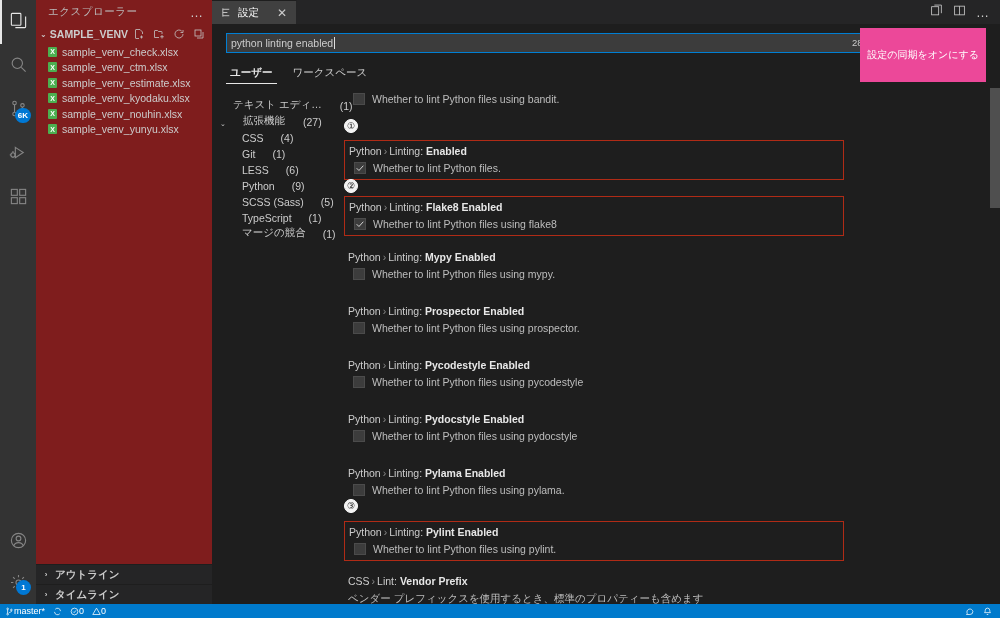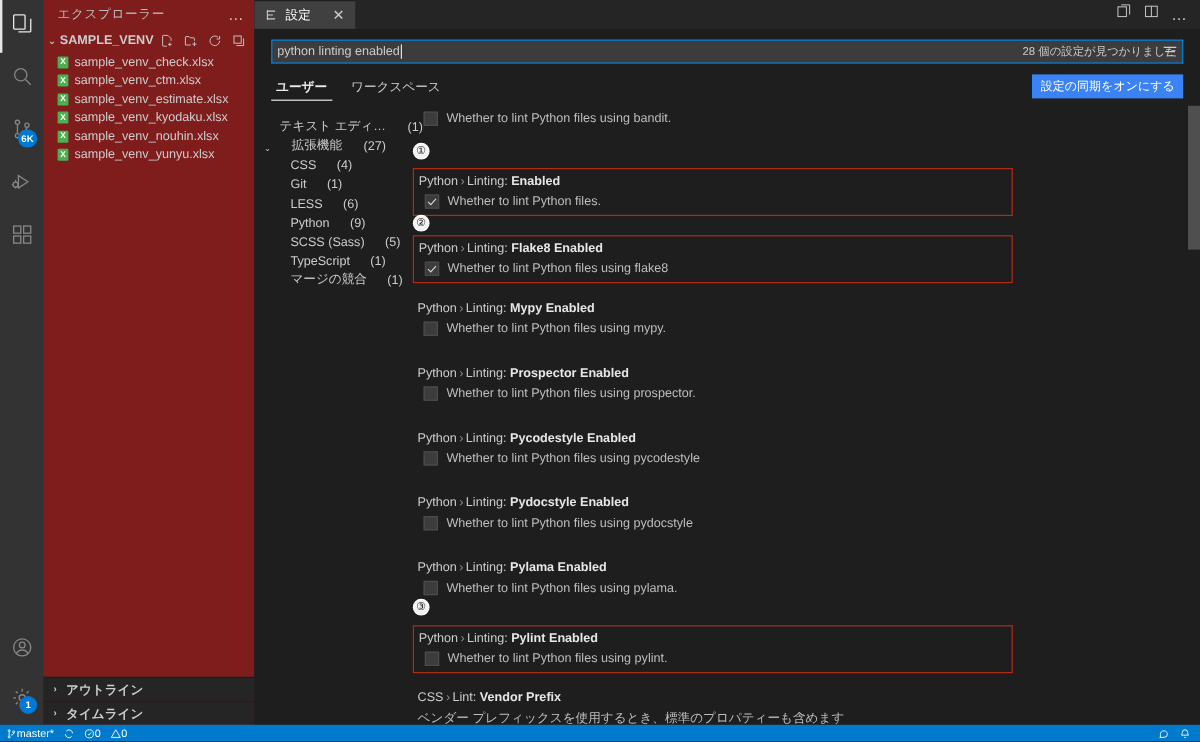--- a/index.html
+++ b/index.html
@@ -105,22 +105,22 @@
   .filter-ic { width: 16px; height: 16px; display: flex; align-items: center; justify-content: center; color: #cccccc; }
 
   .tabs-row { display: flex; align-items: flex-end; margin-top: 9px; height: 22px; position: relative; }
   .stab { font-size: 10.5px; color: #cccccc; padding: 0 4px 4px 4px; margin-right: 12px; position: relative; }
   .stab.active { color: #e7e7e7; font-weight: bold; }
   .stab.active::after {
     content: ""; position: absolute; left: 0; right: 0; bottom: 0; height: 1px; background: #e7e7e7;
   }
   .sync-btn {
     position: absolute; right: 0; bottom: 2px;
-    background: #3b82f6; color: #ffffff; font-size: 10px;
-    padding: 3px 7px; white-space: nowrap;
+    background: #ec4899; color: #ffffff; font-size: 10px;
+    padding: 20px 7px; white-space: nowrap;
   }
 
   .settings-body { flex: 1; display: flex; min-height: 0; margin-top: 4px; }
   .toc {
     width: 130px; flex: 0 0 130px; padding: 8px 0 0 8px; font-size: 10.5px;
   }
   .toc-row { height: 16px; display: flex; align-items: flex-end; color: #cccccc; white-space: nowrap; gap: 13px; }
   .toc-row.lvl2 { padding-left: 22px; }
   .toc-row .tchev { width: 10px; font-size: 7px; color: #cccccc; }
 

